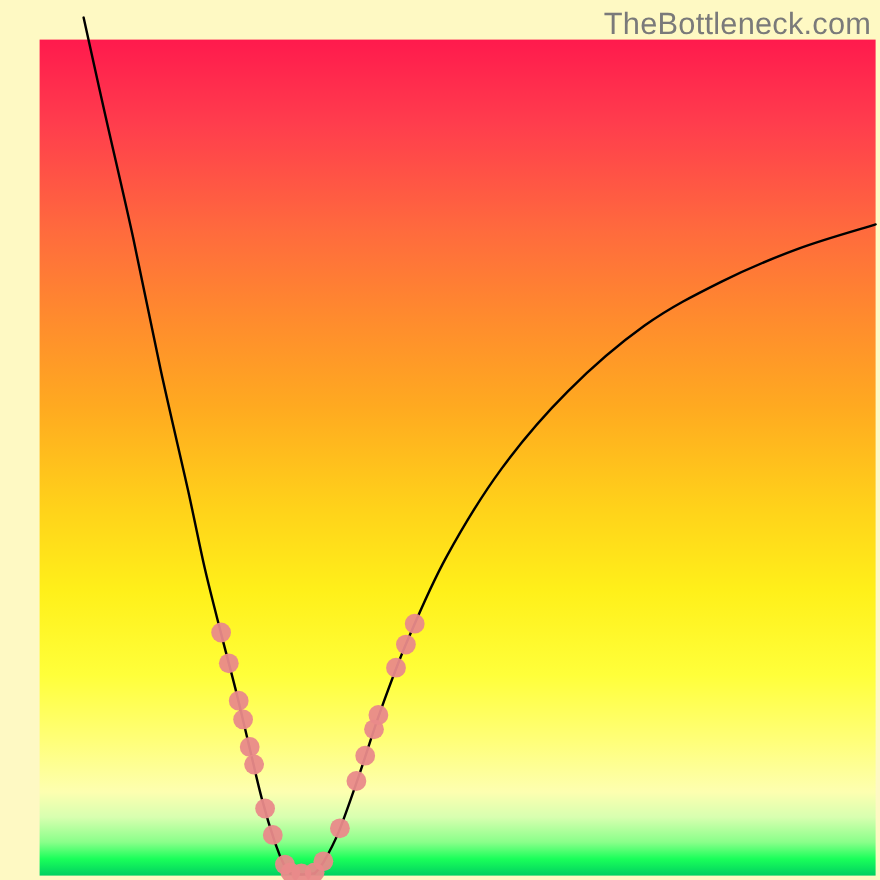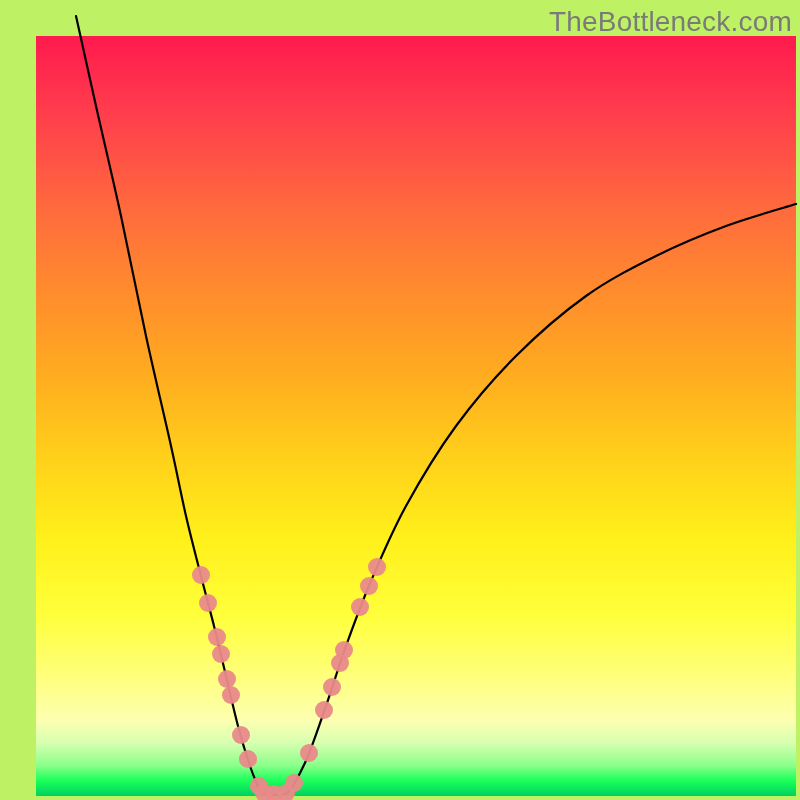--- a/index.html
+++ b/index.html
@@ -8,21 +8,21 @@
     width: 800px;
     height: 800px;
     background: #000;
     overflow: hidden;
     font-family: Arial, Helvetica, sans-serif;
   }
   .frame {
     position: relative;
     width: 800px;
     height: 800px;
-    background: #bef264;
+    background: #fef9c3;
   }
   .plot-area {
     position: absolute;
     left: 36px;
     top: 36px;
     width: 760px;
     height: 760px;
     overflow: visible;
   }
   .gradient-bg {

